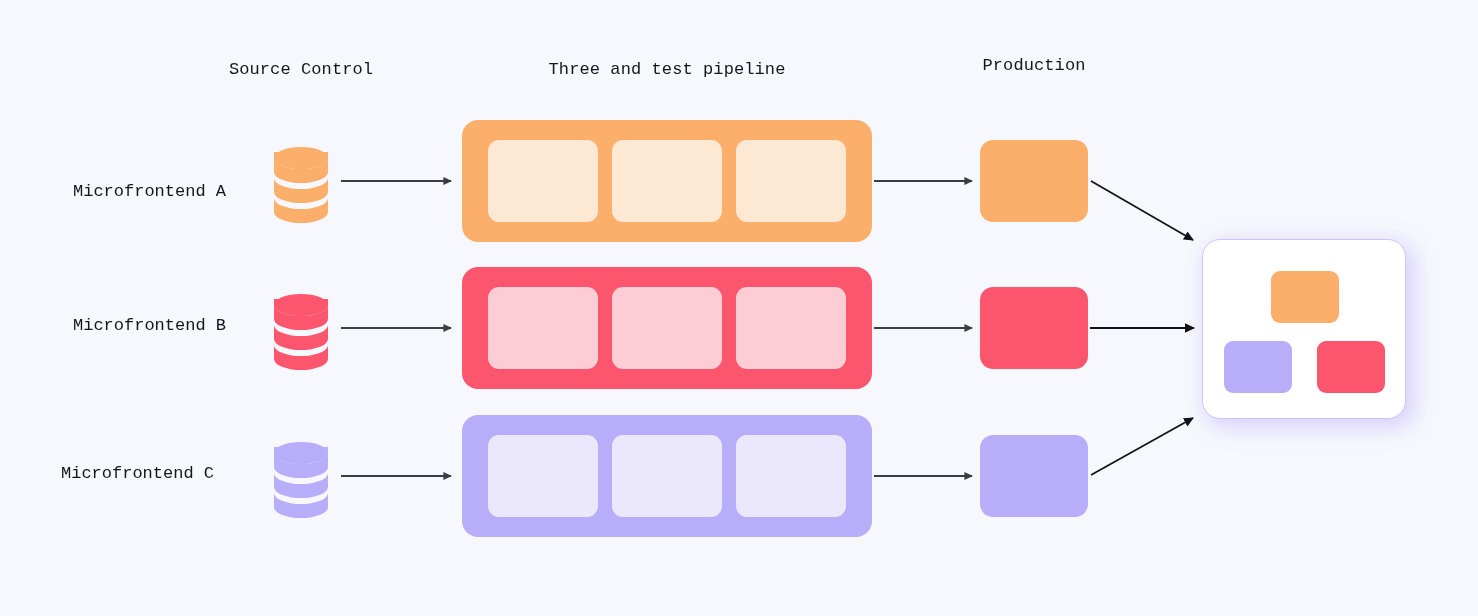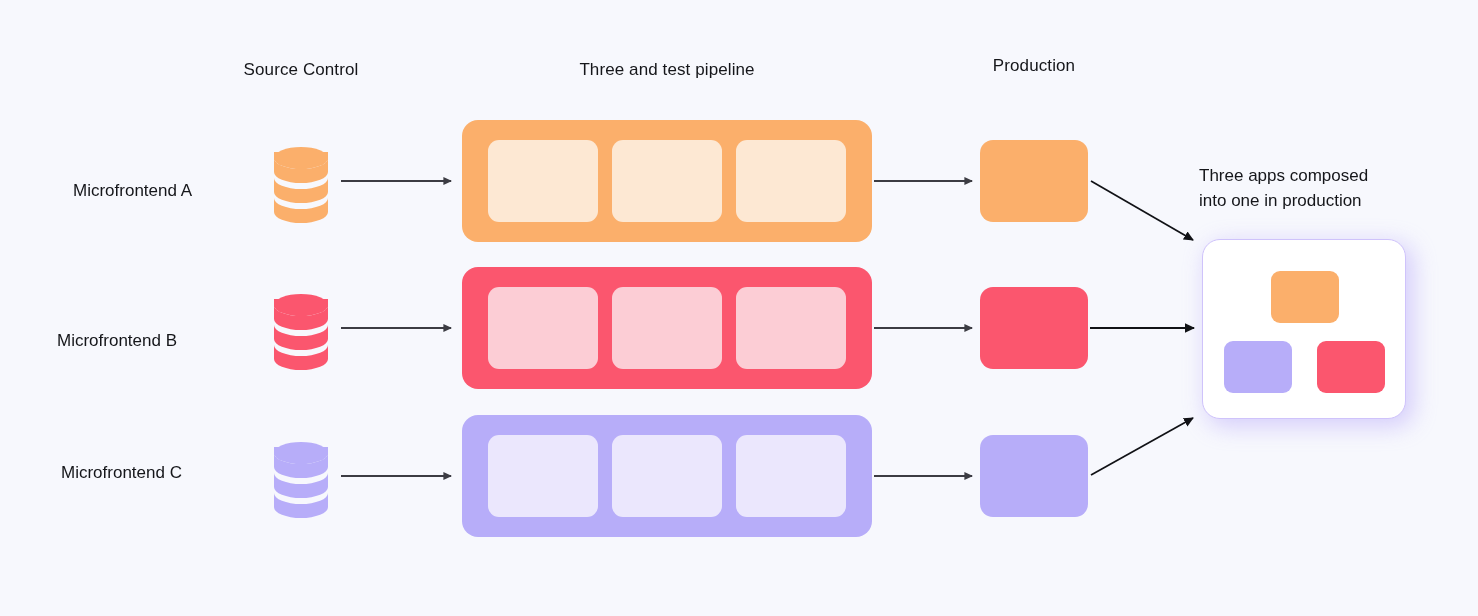--- a/index.html
+++ b/index.html
@@ -10,20 +10,21 @@
     width: 1478px;
     height: 616px;
     background: #f7f8fd;
     font-family: "Liberation Sans", sans-serif;
     overflow: hidden;
   }
   #stage {
     position: relative;
     width: 1478px;
     height: 616px;
+    font-family: Liberation Mono, monospace;
   }
   .col-header {
     position: absolute;
     font-size: 17px;
     color: #15161a;
     white-space: nowrap;
     transform: translateX(-50%);
     letter-spacing: 0.1px;
   }
   .row-label {
@@ -104,21 +105,21 @@
 </head>
 <body>
 
 <div id="stage">
 
   <div class="col-header" style="left:301px; top:60px;">Source Control</div>
   <div class="col-header" style="left:667px; top:60px;">Three and test pipeline</div>
   <div class="col-header" style="left:1034px; top:56px;">Production</div>
 
   <div class="row-label" style="left:73px; top:191px;">Microfrontend A</div>
-  <div class="row-label" style="left:57px; top:325px;margin-top:16px;">Microfrontend B</div>
+  <div class="row-label" style="left:73px; top:325px;">Microfrontend B</div>
   <div class="row-label" style="left:61px; top:473px;">Microfrontend C</div>
 
   <div class="db" style="left:301px; top:186px;">
     <svg viewBox="0 0 54 80" xmlns="http://www.w3.org/2000/svg" aria-hidden="true">
       <g fill="#fbaf6b">
         <path d="M0,12 L0,26 a27,11 0 0 0 54,0 L54,12 a27,11 0 0 1 -54,0 Z"></path>
         <path d="M0,32 L0,46 a27,11 0 0 0 54,0 L54,32 a27,11 0 0 1 -54,0 Z"></path>
         <path d="M0,52 L0,66 a27,11 0 0 0 54,0 L54,52 a27,11 0 0 1 -54,0 Z"></path>
         <ellipse cx="27" cy="12" rx="27" ry="11"></ellipse>
         <rect x="0" y="6" width="54" height="8"></rect>
@@ -161,22 +162,20 @@
   <div class="pipeline" style="left:462px; top:476px; background:#b7adf9;">
     <div class="stage-box" style="background:#ebe7fd;"></div>
     <div class="stage-box" style="background:#ebe7fd;"></div>
     <div class="stage-box" style="background:#ebe7fd;"></div>
   </div>
 
   <div class="prod" style="left:980px; top:181px; background:#fbaf6b;"></div>
   <div class="prod" style="left:980px; top:328px; background:#fb566e;"></div>
   <div class="prod" style="left:980px; top:476px; background:#b7adf9;"></div>
 
-  <div class="note" style="left:1199px; top:163px;">Three apps composed
-into one in production</div>
 
   <div class="composed" style="left:1202px; top:239px;">
     <div class="composed-tile" style="left:68px; top:31px; width:68px; height:52px; background:#fbaf6b;"></div>
     <div class="composed-tile" style="left:21px; top:101px; width:68px; height:52px; background:#b7adf9;"></div>
     <div class="composed-tile" style="left:114px; top:101px; width:68px; height:52px; background:#fb566e;"></div>
   </div>
 
   <svg class="arrows" xmlns="http://www.w3.org/2000/svg">
     <defs>
       <marker id="ah" markerWidth="9" markerHeight="9" refX="7.6" refY="4.5" orient="auto" markerUnits="userSpaceOnUse">

